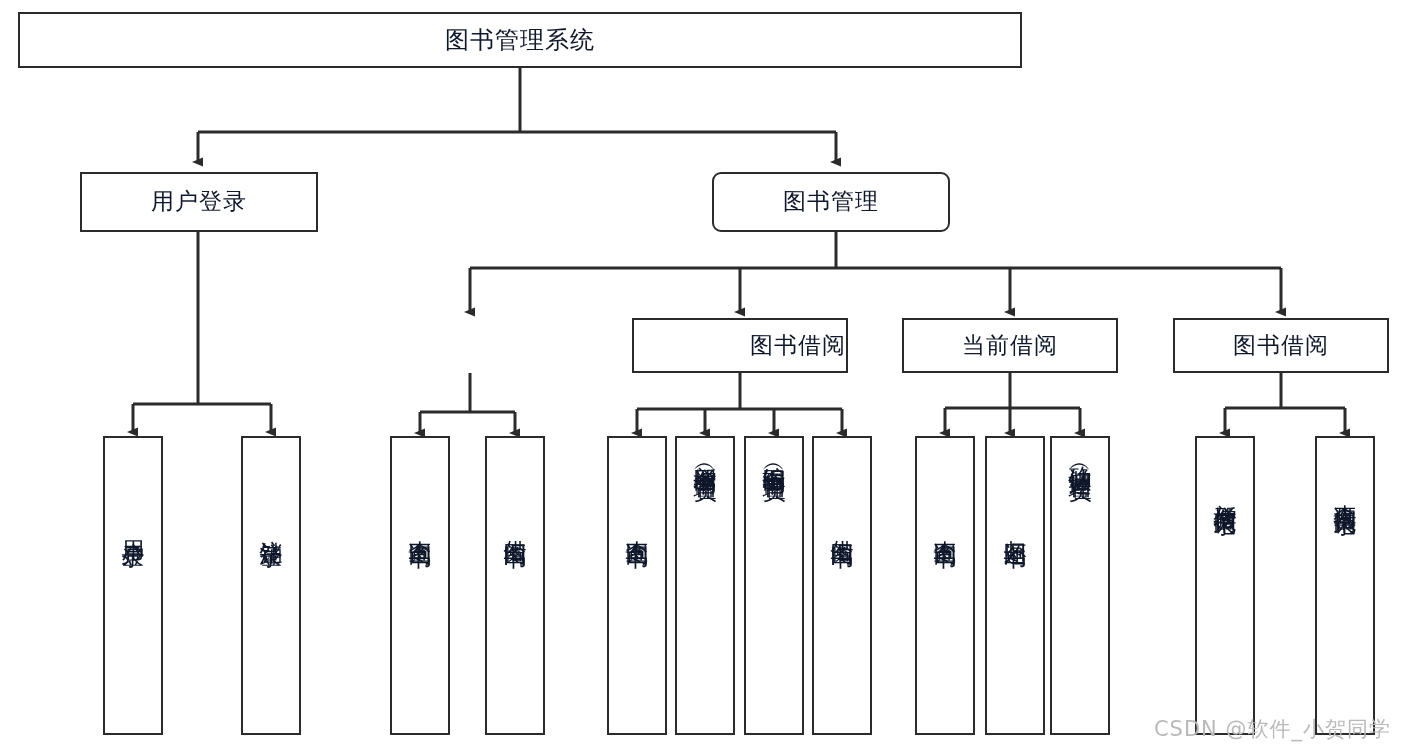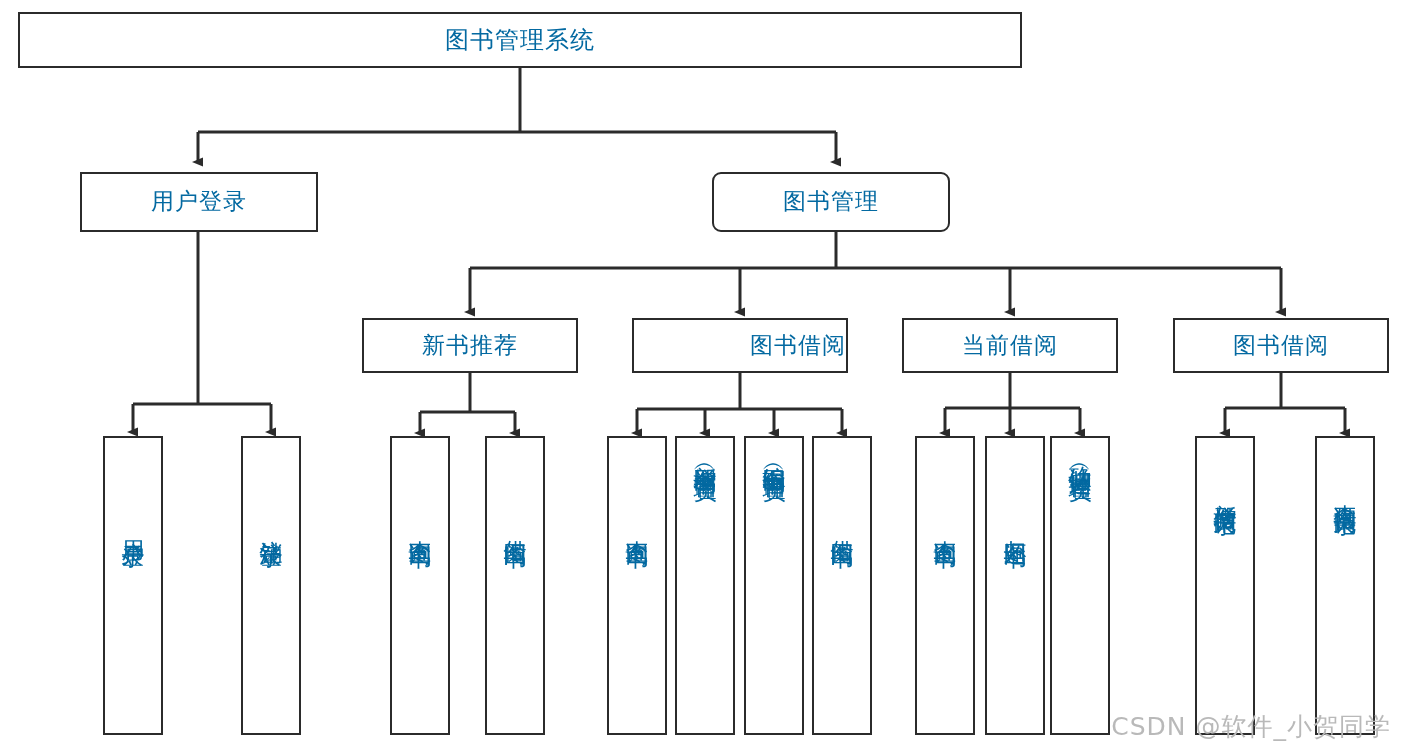--- a/index.html
+++ b/index.html
@@ -27,21 +27,21 @@
     pointer-events: none;
   }
   .node {
     position: absolute;
     box-sizing: border-box;
     background: #ffffff;
     border: 2.5px solid #2b2b2b;
     display: flex;
     align-items: center;
     justify-content: center;
-    color: #0369a1;
+    color: #0f172a;
     text-align: center;
   }
   .node.horiz {
     font-size: 23px;
     letter-spacing: 1px;
     line-height: 1.1;
   }
   .node.root {
     font-size: 24px;
   }
@@ -64,21 +64,21 @@
   .vtext.mid {
     margin-top: 42px;
   }
   .vtext.tall {
     margin-top: 4px;
   }
   .watermark {
     position: absolute;
     right: 14px;
     bottom: 4px;
-    font-size: 25px;
+    font-size: 21px;
     color: #b9b9b9;
     letter-spacing: 1px;
     white-space: nowrap;
     user-select: none;
   }
 </style>
 </head>
 <body>
 
 <div id="canvas">
@@ -138,23 +138,20 @@
     <span>图书管理系统</span>
   </div>
 
   <div class="node horiz" style="left:80px; top:172px; width:238px; height:60px;">
     <span>用户登录</span>
   </div>
   <div class="node horiz" style="left:712px; top:172px; width:238px; height:60px;border-radius:9px;">
     <span>图书管理</span>
   </div>
 
-  <div class="node horiz" style="left:362px; top:318px; width:216px; height:55px;">
-    <span>新书推荐</span>
-  </div>
   <div class="node horiz" style="left:632px; top:318px; width:216px; height:55px;justify-content:flex-end;">
     <span>图书借阅</span>
   </div>
   <div class="node horiz" style="left:902px; top:318px; width:216px; height:55px;">
     <span>当前借阅</span>
   </div>
   <div class="node horiz" style="left:1173px; top:318px; width:216px; height:55px;">
     <span>图书借阅</span>
   </div>
 

